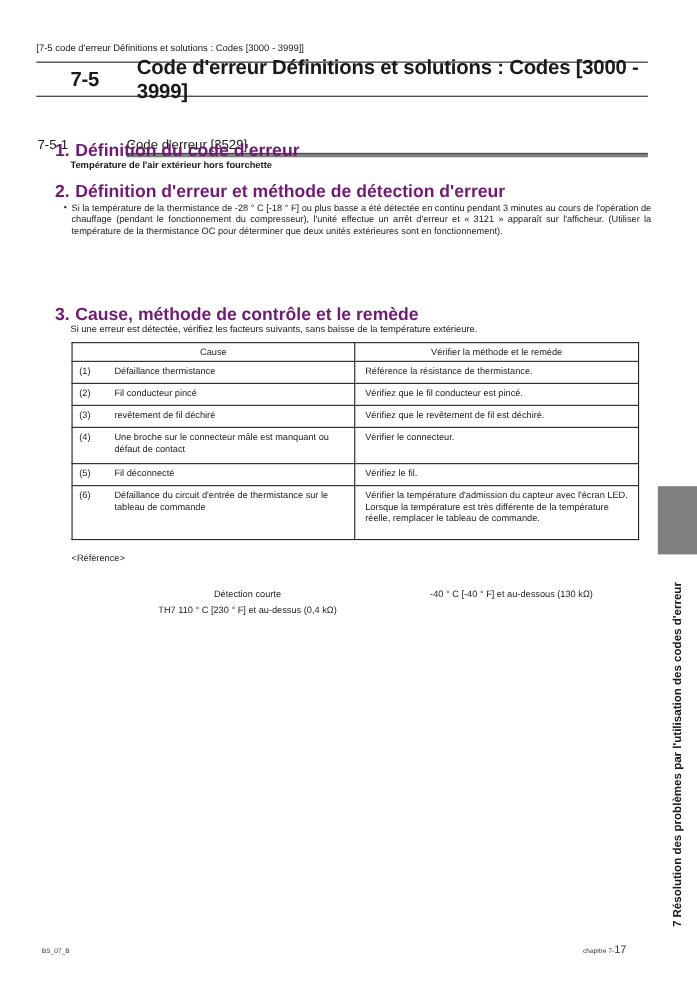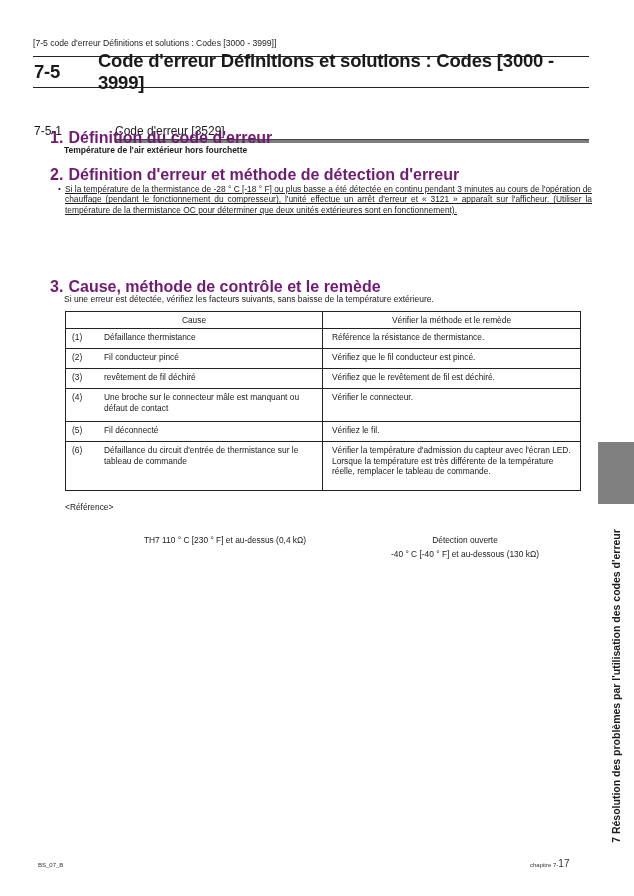--- a/index.html
+++ b/index.html
@@ -9,40 +9,40 @@
   }
   .breadcrumb {
     position: absolute; left: 33px; top: 38px; font-size: 8.6px; color: #222;
   }
   .h1 {
     position: absolute; left: 33px; top: 56px; width: 556px; height: 30px;
     border-top: 1.2px solid #222; border-bottom: 1.2px solid #222;
     display: flex; align-items: center; font-weight: bold; font-size: 18.5px;
     letter-spacing: -0.2px; color: #1a1a1a;
   }
-  .h1 .num { width: 66px; padding-left: 1px; }
+  .h1 .num { width: 66px; padding-left: 1px; margin-left: 30px; }
   .h2 {
     position: absolute; left: 33px; top: 96px; width: 556px; height: 20px;
     font-weight: normal; font-size: 12px; margin-top: 26px;
   }
   .h2 .num { position: absolute; left: 1px; top: 2px; }
   .h2 .title { position: absolute; left: 82px; top: 2px; }
   .h2 .rule {
     position: absolute; left: 82px; right: 0; top: 17px; height: 3px;
     background: #7f7f7f; border-top: 1px solid #444;
   }
   .sec-title {
     position: absolute; left: 50px; font-weight: bold; font-size: 16px; color: #701a75;
   }
   .sec-title .n { display: inline-block; width: 14px; }
   .sub { position: absolute; left: 64px; font-size: 8.5px; }
   .sub.bold { font-weight: bold; }
   ul.bullets {
     position: absolute; left: 58px; top: 184px; width: 534px; margin: 0; padding: 0; list-style: none;
-    font-size: 8.4px; line-height: 10.3px; text-decoration: underline;
+    font-size: 8.4px; line-height: 10.3px;
   }
   ul.bullets li { position: relative; padding-left: 7px; margin-bottom: 3px; text-align: justify; }
   ul.bullets li::before { content: "\2022"; position: absolute; left: 0; top: 0; font-size: 8px; }
   table.ct {
     position: absolute; left: 65px; top: 311px; width: 516px; border-collapse: collapse;
     font-size: 8.4px; line-height: 10.6px;
   }
   table.ct th, table.ct td { border: 1px solid #222; vertical-align: top; margin-top: 24px; }
   table.ct th { font-weight: normal; height: 15px; padding: 1px 4px 0 4px; vertical-align: middle; text-align: center; }
   table.ct td.idx { width: 28px; border-right: none; padding: 3px 0 2px 6px; }
@@ -139,24 +139,24 @@
     <tr class="r6">
       <td class="idx">(6)</td>
       <td class="cause">Défaillance du circuit d'entrée de thermistance sur le tableau de commande</td>
       <td class="remedy">Vérifier la température d'admission du capteur avec l'écran LED. Lorsque la température est très différente de la température réelle, remplacer le tableau de commande.</td>
     </tr>
   </tbody>
 </table>
 
 <div class="ref">&lt;Référence&gt;</div>
 <div class="refcol" style="left:120px; width:210px;">
+  <div>Détection courte</div>
   <div>TH7 110 ° C [230 ° F] et au-dessus (0,4 kΩ)</div>
 </div>
 <div class="refcol" style="left:360px; width:210px;">
-  <div>Détection ouverte</div>
   <div>-40 ° C [-40 ° F] et au-dessous (130 kΩ)</div>
 </div>
 
 <div class="side-tab"></div>
 <div class="side-text">
   <span>7 Résolution des problèmes par l'utilisation des codes d'erreur</span>
 </div>
 
 <div class="footer-left">BS_07_B</div>
 <div class="footer-right">

